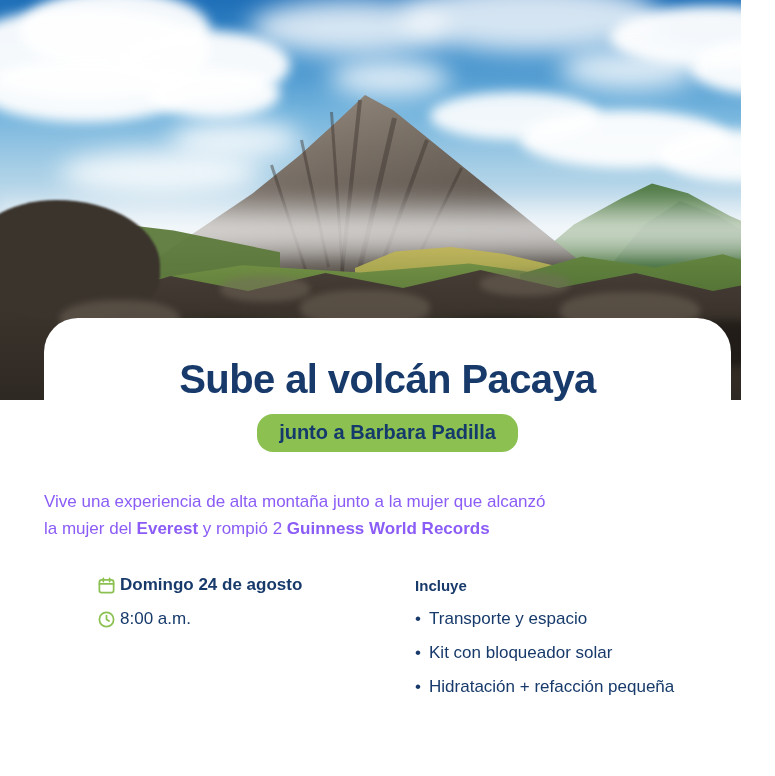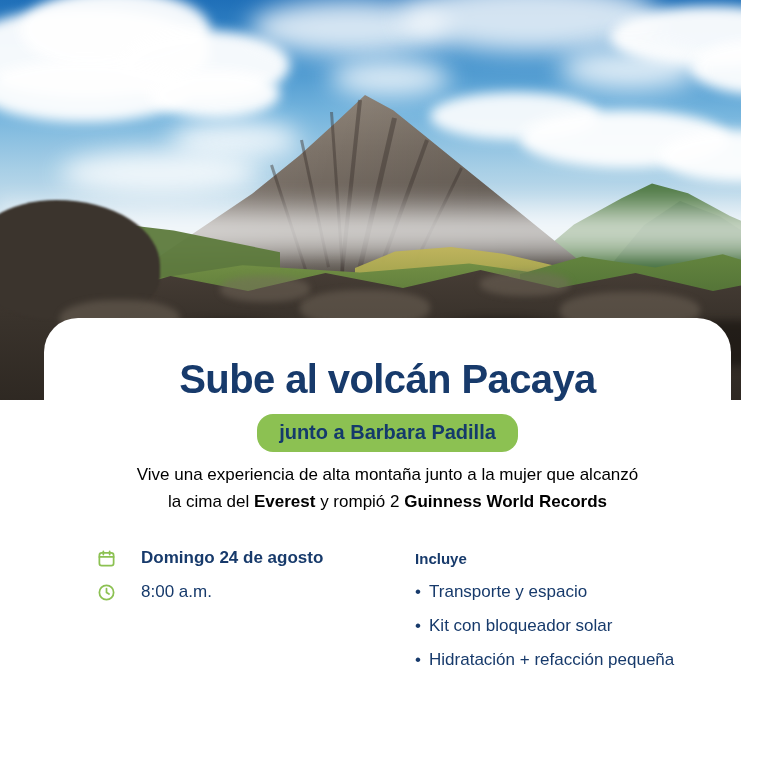--- a/index.html
+++ b/index.html
@@ -172,40 +172,39 @@
   .subtitle {
     display:inline-block;
     background:#8cc152;
     color:#143a6b;
     font-size: 20px;
     font-weight: 700;
     padding: 7px 22px 8px;
     border-radius: 16px;
   }
   .lead {
-    margin-top: 9px;
-    text-align:center;
-    color:#000000;
+    margin-top: 36px;
+    color:#8b5cf6;
     font-size: 17px;
     line-height: 27px;
   }
   .lead b { font-weight: 700; }
 
   .cols {
     display:flex;
     margin-top: 26px;
     padding: 0 52px 0 52px;
   }
   .col-left { width: 300px; }
   .col-right { width: 300px; padding-left: 28px; }
 
   .info-row {
     display:flex;
     align-items:center;
-    gap: 25px;
+    gap: 4px;
     height: 34px;
   }
   .info-icon {
     width:20px; height:20px;
     flex: 0 0 20px;
     display:flex; align-items:center; justify-content:center;
   }
   .info-text {
     color:#173a6b;
     font-size: 17px;
@@ -302,21 +301,21 @@
   <div class="card">
 
     <div class="title">Sube al volcán Pacaya</div>
 
     <div class="subtitle-wrap">
       <span class="subtitle">junto a Barbara Padilla</span>
     </div>
 
     <div class="lead">
       <span>Vive una experiencia de alta montaña junto a la mujer que alcanzó</span><br>
-      <span>la cima del </span><b>Everest</b><span> y rompió 2 </span><b>Guinness World Records</b>
+      <span>la mujer del </span><b>Everest</b><span> y rompió 2 </span><b>Guinness World Records</b>
     </div>
 
     <div class="cols">
 
       <div class="col-left">
 
         <div class="info-row">
           <span class="info-icon">
             <svg width="19" height="19" viewBox="0 0 24 24" fill="none" stroke="#8cc152" stroke-width="2.2" stroke-linecap="round" stroke-linejoin="round">
               <rect x="3" y="5" width="18" height="16" rx="3"></rect>

